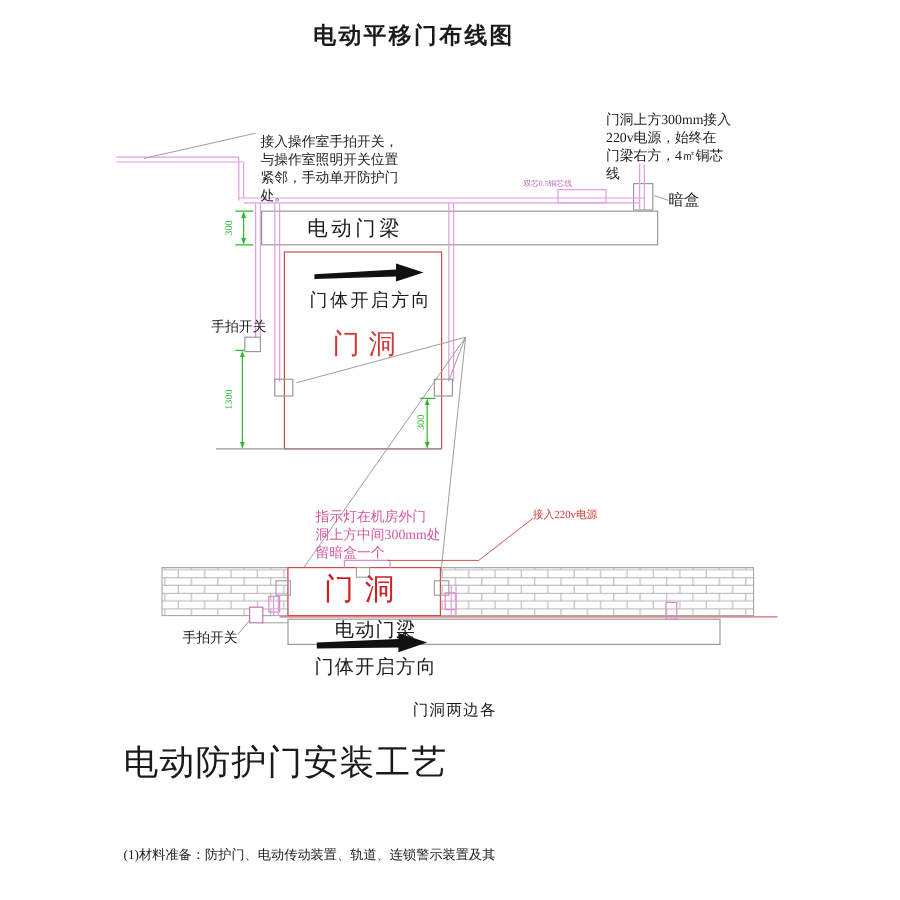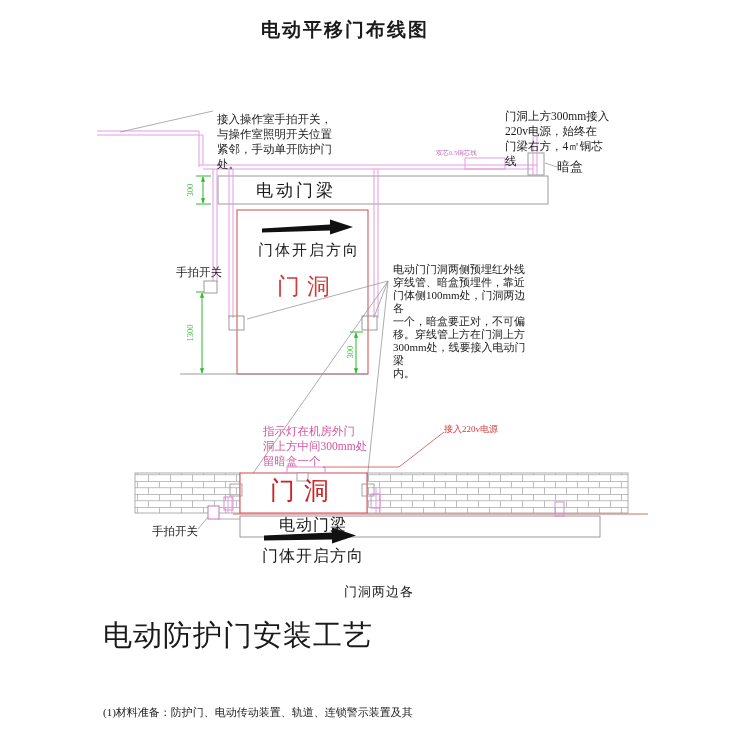--- a/index.html
+++ b/index.html
@@ -101,37 +101,30 @@
       <polygon fill="#111" points="264,535.5 332,532.5 332,527.5 356,535.5 332,543.5 332,539.5 264,540.5"></polygon>
     </g>
   </svg>
 
   <div class="t doc-title">电动平移门布线图</div>
 
   <div class="t note pre" style="left:217px;top:112px;width:126px;">接入操作室手拍开关，
 与操作室照明开关位置
 紧邻，手动单开防护门
 处。</div>
-  <div class="t note pre" style="left:505px;top:109px;width:118px;">门洞上方300mm接入
+  <div class="t note pre" style="left:505px;top:93px;width:118px;">门洞上方300mm接入
 220v电源，始终在
 门梁右方，4㎡铜芯
 线</div>
   <div class="t" style="left:436px;top:149px;font-size:6.5px;color:#c06ab8;">双芯0.5铜芯线</div>
   <div class="t" style="left:557px;top:158px;font-size:13px;">暗盒</div>
   <div class="t" style="left:256px;top:179px;font-size:17px;letter-spacing:3px;">电动门梁</div>
   <div class="t" style="left:258px;top:241px;font-size:15px;letter-spacing:2px;">门体开启方向</div>
   <div class="t" style="left:277px;top:271px;font-size:23px;letter-spacing:7px;color:#d03a3a;">门洞</div>
   <div class="t" style="left:176px;top:265px;font-size:11.5px;">手拍开关</div>
-  <div class="t note-side pre" style="left:393px;top:263px;">电动门门洞两侧预埋红外线
-穿线管、暗盒预埋件，靠近
-门体侧100mm处，门洞两边各
-一个，暗盒要正对，不可偏
-移。穿线管上方在门洞上方
-300mm处，线要接入电动门梁
-内。</div>
 
   <div class="vdim" style="left:190px;top:190px;">300</div>
   <div class="vdim" style="left:190px;top:333px;">1300</div>
   <div class="vdim" style="left:350px;top:352px;">300</div>
 
   <div class="t note pre" style="left:263px;top:424px;width:126px;color:#d4559f;">指示灯在机房外门
 洞上方中间300mm处
 留暗盒一个</div>
   <div class="t" style="left:444px;top:423px;font-size:9px;color:#cf3a3a;">接入220v电源</div>
   <div class="t" style="left:270px;top:474px;font-size:25px;letter-spacing:9px;color:#cc2222;">门洞</div>

